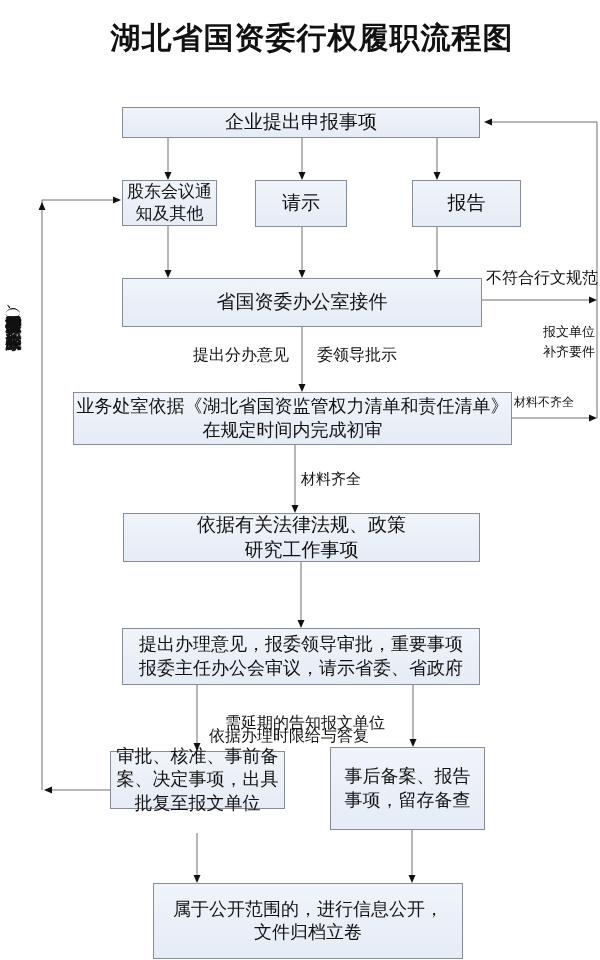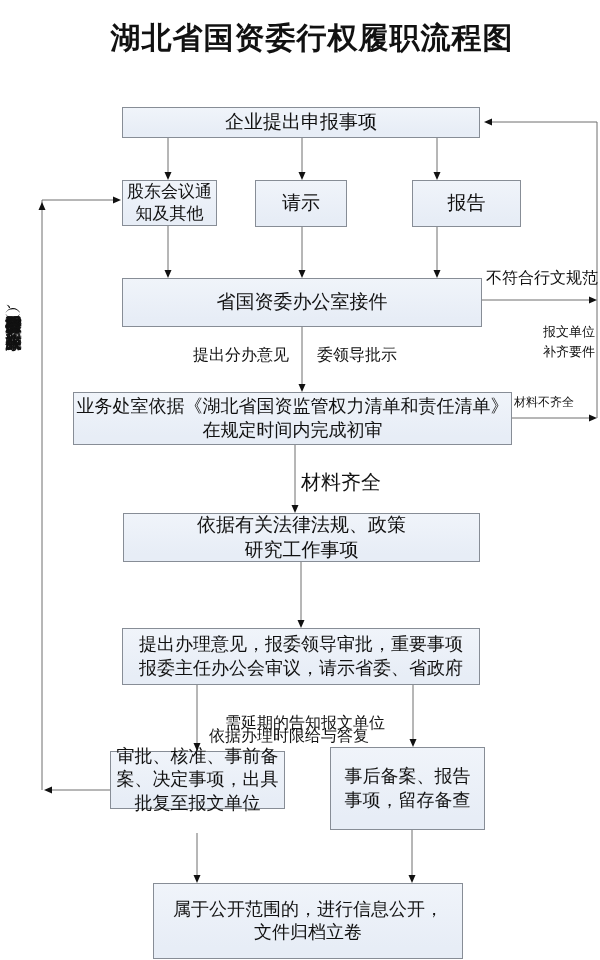--- a/index.html
+++ b/index.html
@@ -130,19 +130,19 @@
     <div>属于公开范围的，进行信息公开，</div>
     <div>文件归档立卷</div>
   </div>
 
   <div class="lbl" style="left:193px;top:345px;">提出分办意见</div>
   <div class="lbl" style="left:317px;top:345px;">委领导批示</div>
   <div class="lbl" style="left:486px;top:268px;">不符合行文规范</div>
   <div class="lbl lbl-sm" style="left:543px;top:324px;">报文单位</div>
   <div class="lbl lbl-sm" style="left:543px;top:344px;">补齐要件</div>
   <div class="lbl lbl-xs" style="left:514px;top:395px;">材料不齐全</div>
-  <div class="lbl" style="left:301px;top:470px;font-size:20px;">材料齐全</div>
+  <div class="lbl" style="left:301px;top:470px;font-size:15px;">材料齐全</div>
   <div class="lbl" style="left:209px;top:694px;margin-top:32px;">依据办理时限给与答复</div>
   <div class="lbl" style="left:225px;top:713px;">需延期的告知报文单位</div>
 
   <div class="side-note">国有控股（参股）公司需要履行董事会、股东会决策程序的</div>
 
 </div>
 
 </body></html>

